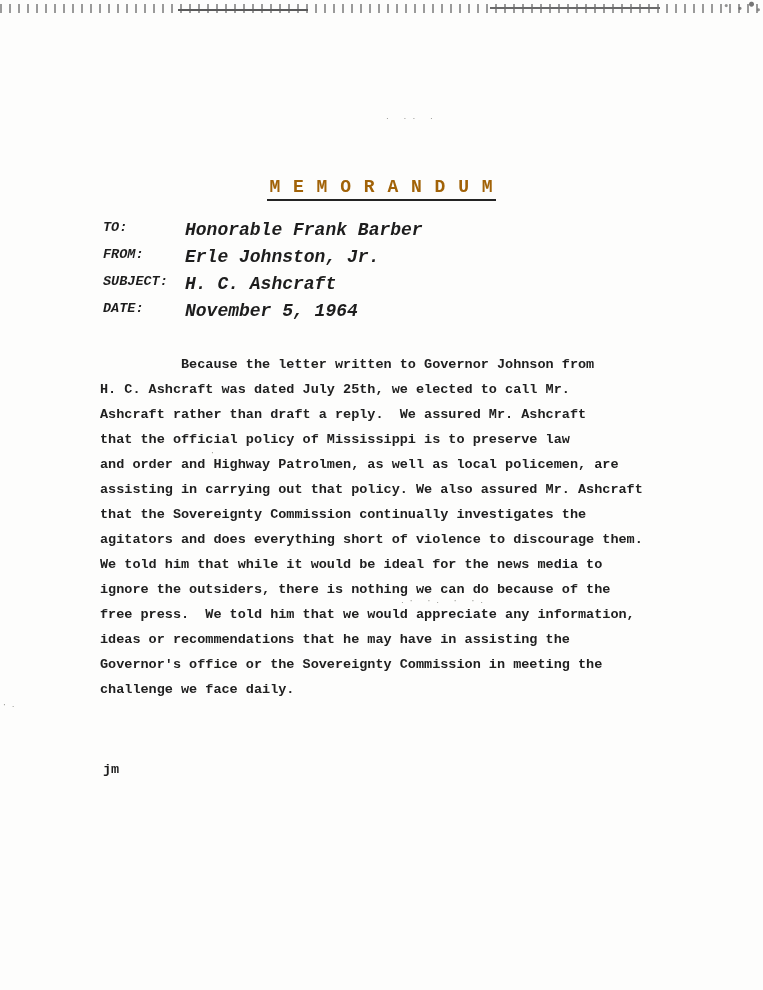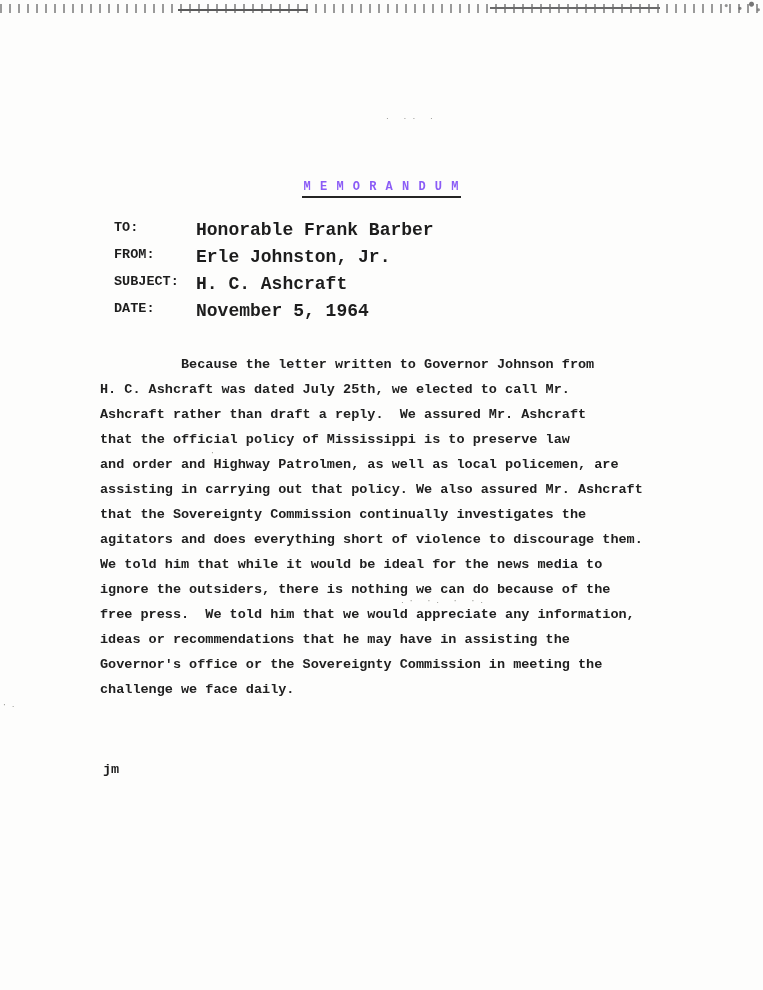--- a/index.html
+++ b/index.html
@@ -61,31 +61,32 @@
   }
   .memo-title {
     position: absolute;
     top: 177px;
     left: 0;
     width: 763px;
     text-align: center;
   }
   .memo-title span {
     display: inline-block;
-    font-size: 12px;
+    font-size: 18px;
     font-weight: bold;
     letter-spacing: 1px;
-    color: #8b5cf6;
+    color: #a16207;
     border-bottom: 2.5px solid #242424;
     padding: 0 2px 2px 2px;
   }
   .header-block {
     position: absolute;
     top: 220px;
-    left: 114px;
+    left: 103px;
+    font-style: italic;
   }
   .header-row {
     display: flex;
     height: 27px;
     align-items: flex-start;
   }
   .header-label {
     width: 82px;
     font-size: 13.5px;
     font-weight: bold;

